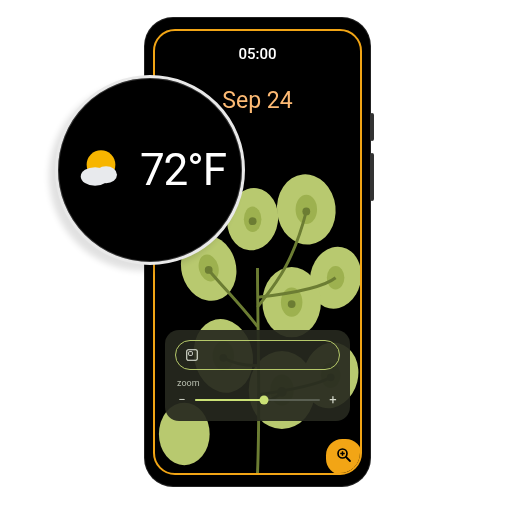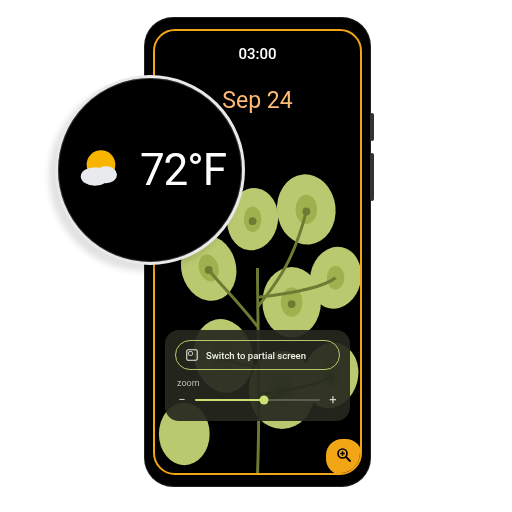--- a/index.html
+++ b/index.html
@@ -204,32 +204,31 @@
           <path d="M105 180 C90 160 70 140 55 122"></path>
           <path d="M105 160 C120 140 140 120 155 62"></path>
           <path d="M105 220 C85 220 75 215 70 212"></path>
           <path d="M105 260 C120 255 128 250 130 247"></path>
           <path d="M105 250 C140 245 170 238 180 232"></path>
           <path d="M105 150 C150 145 175 138 185 130"></path>
         </g>
       </svg>
     </div>
 
-    <div class="status">03:00</div>
+    <div class="status">05:00</div>
     <div class="date">Sep 24</div>
 
     <div class="panel">
       <div class="switch-btn">
         <span class="switch-icon">
           <svg viewBox="0 0 16 16" width="12" height="12">
             <rect x="1" y="1" width="14" height="14" rx="2" fill="none" stroke="#eef2e6" stroke-width="1.4"></rect>
             <rect x="3.5" y="3.5" width="5" height="5" rx="1" fill="none" stroke="#eef2e6" stroke-width="1.2"></rect>
           </svg>
         </span>
-        <span>Switch to partial screen</span>
       </div>
       <div class="zoom-label">zoom</div>
       <div class="slider-row">
         <span class="pm">−</span>
         <div class="track">
           <div class="fill" style="width: 55%;"></div>
           <div class="knob" style="left: 55%;"></div>
         </div>
         <span class="pm">+</span>
       </div>

